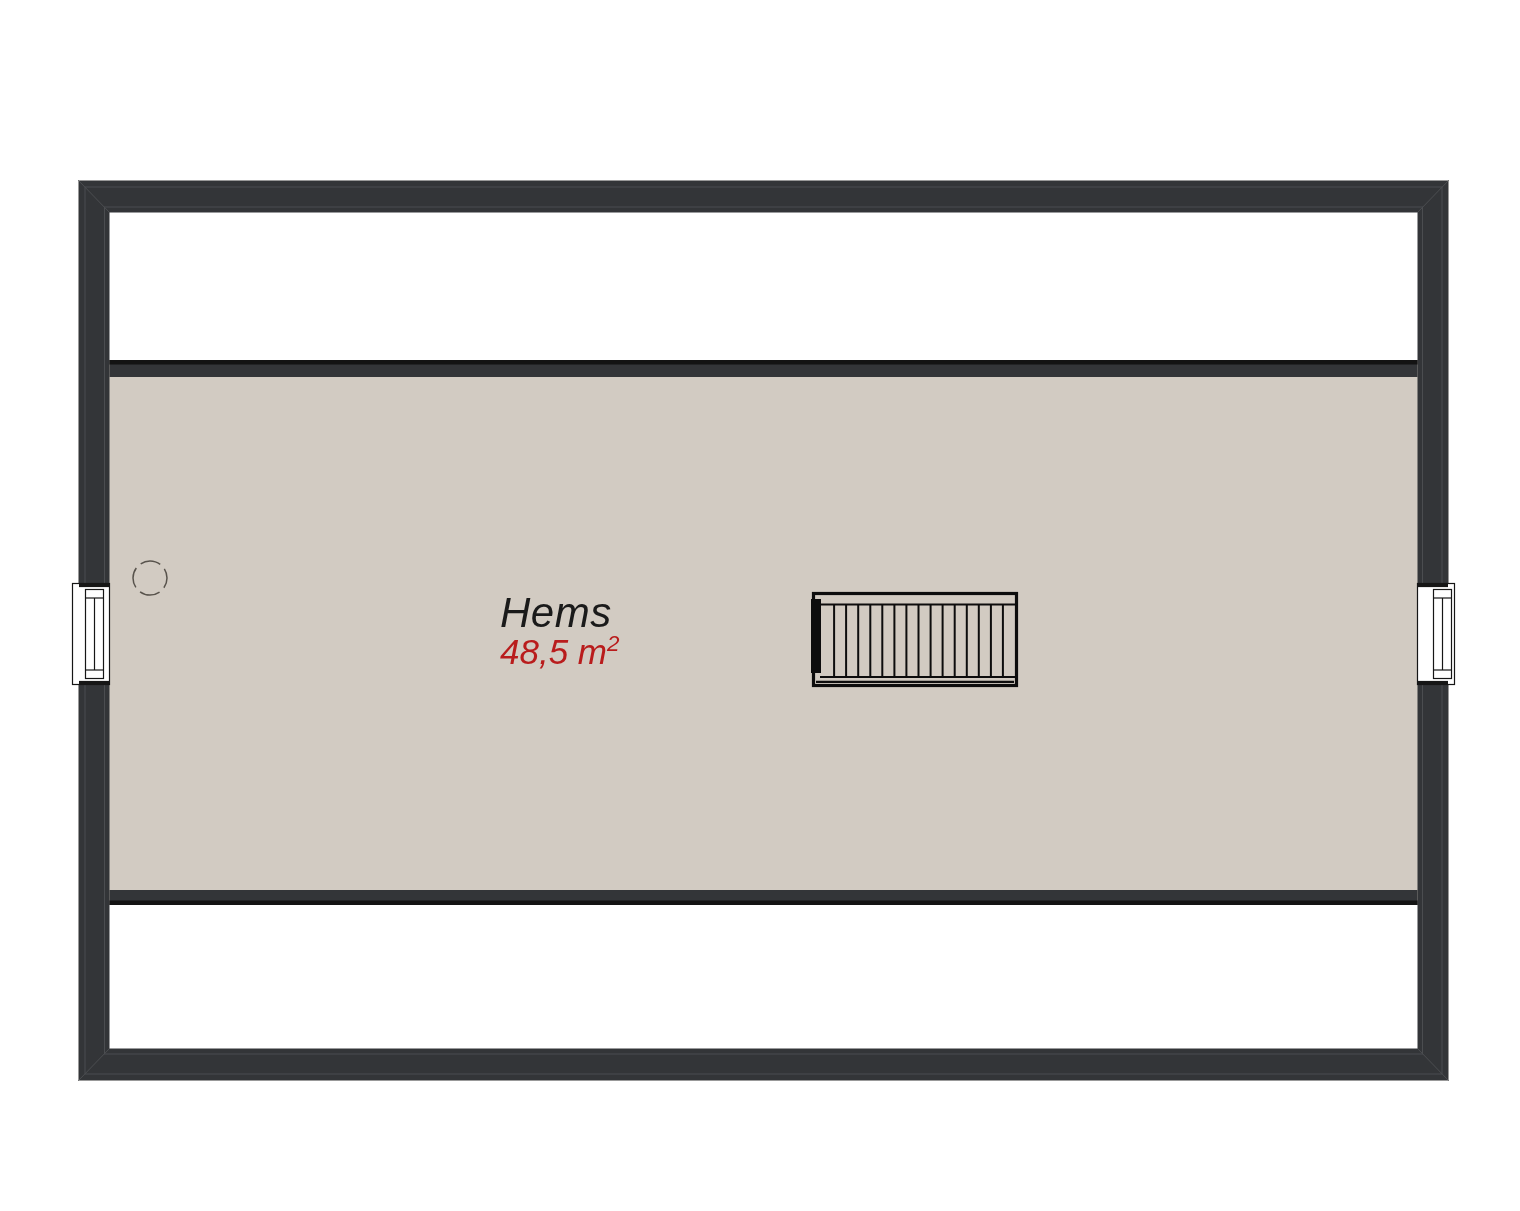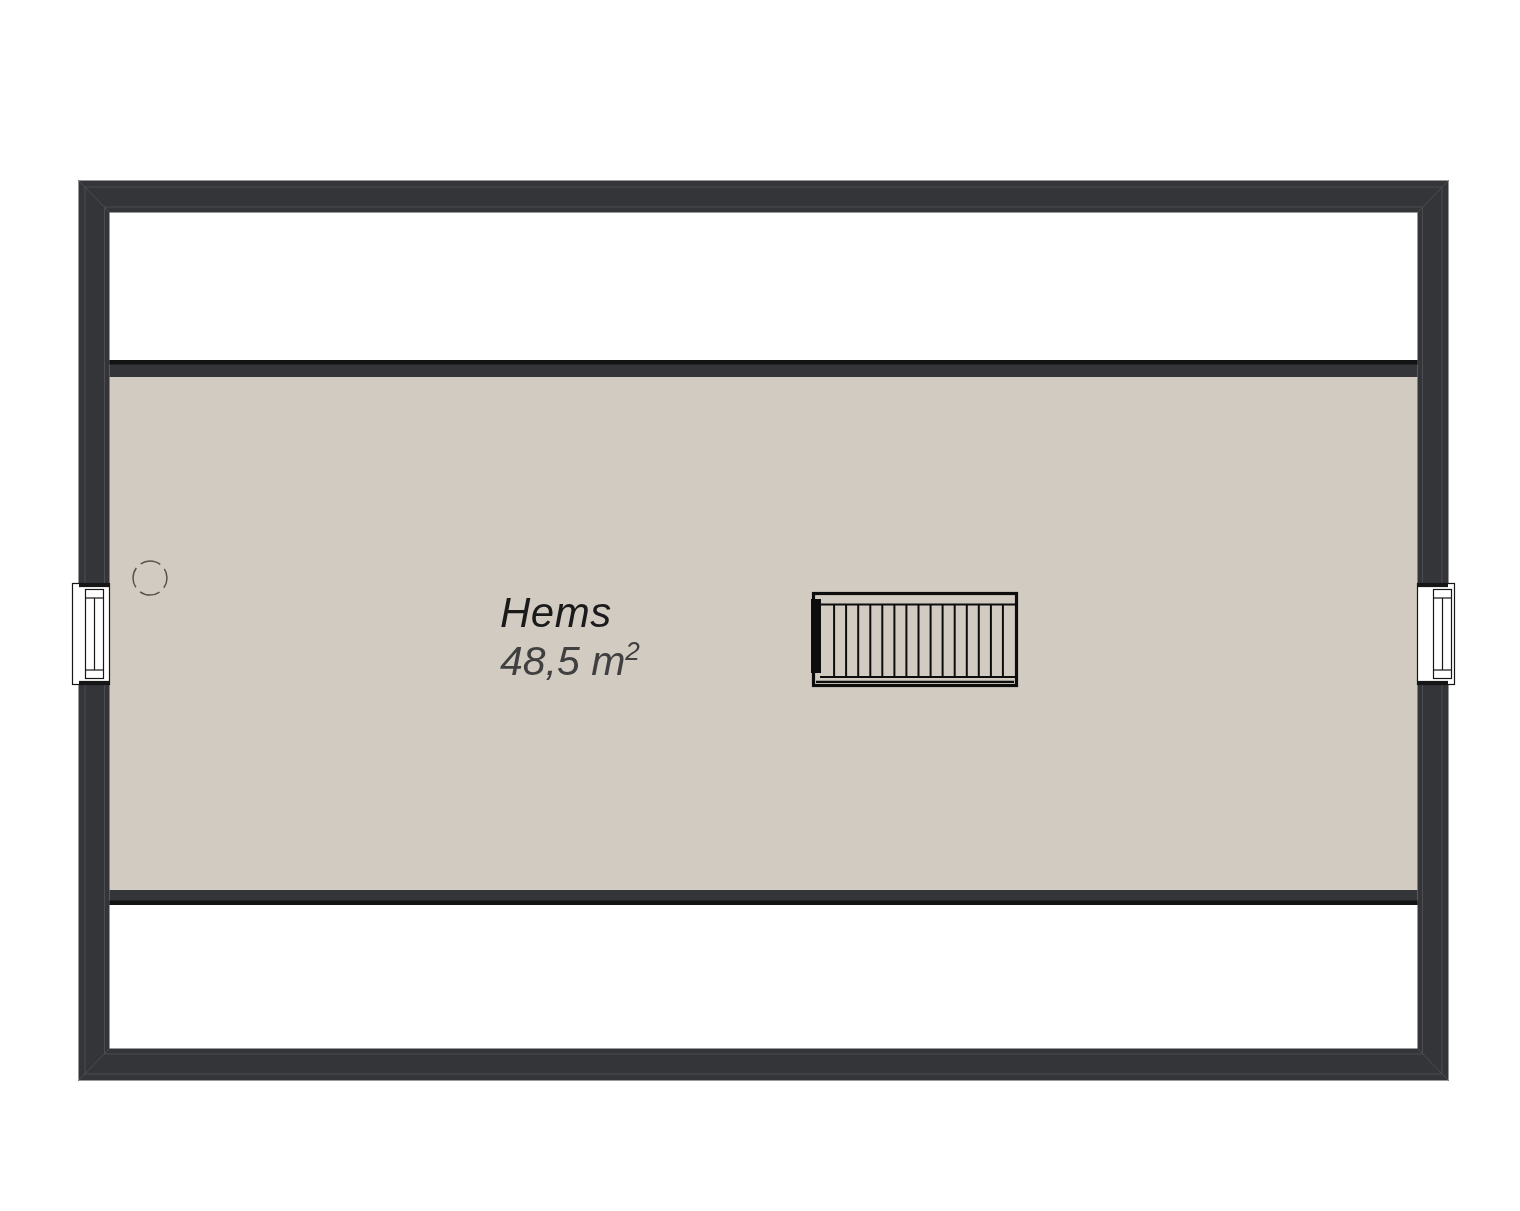--- a/index.html
+++ b/index.html
@@ -30,24 +30,23 @@
     color: #1a1a1a;
     pointer-events: none;
   }
   .room-name {
     font-size: 42px;
     line-height: 1.0;
     letter-spacing: 0.5px;
     color: #1a1a1a;
   }
   .room-area {
-    font-size: 41px;
+    font-size: 35px;
     line-height: 1.0;
-    margin-top: 7px;
-    color: #404040;
+    color: #b91c1c;
   }
   .room-area sup {
     font-size: 64%;
     vertical-align: super;
     line-height: 0;
   }
 </style>
 </head>
 <body>
 

